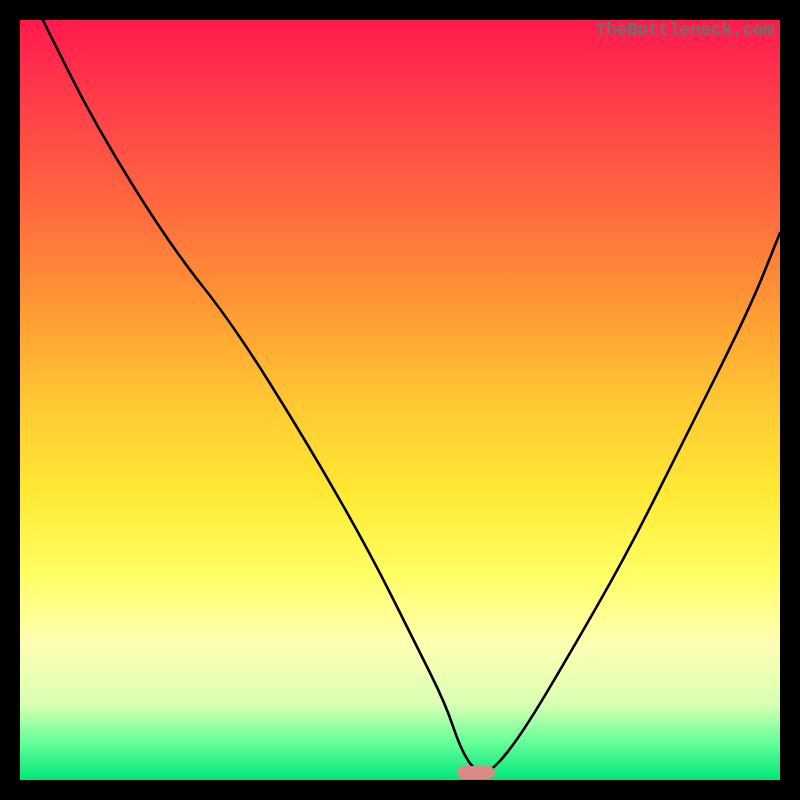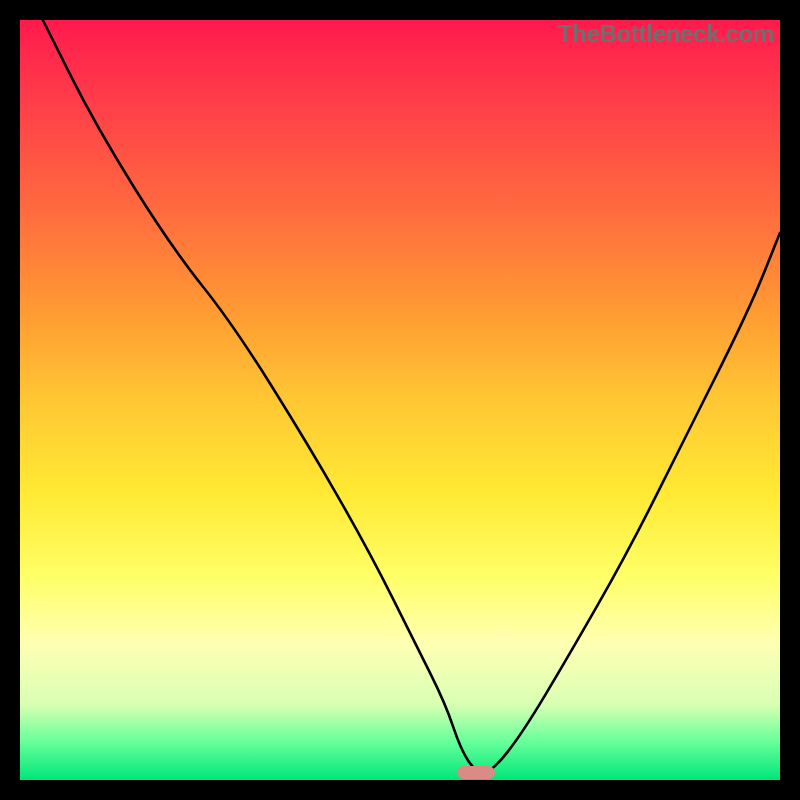--- a/index.html
+++ b/index.html
@@ -27,22 +27,22 @@
       #ffffb3 82%,
       #d9ffb3 90%,
       #66ff99 95%,
       #00e67a 100%
     );
   }
   .watermark {
     position: absolute;
     top: 0px;
     right: 6px;
-    font-family: Liberation Sans, sans-serif;
-    font-size: 24px;
+    font-family: Liberation Mono, monospace;
+    font-size: 18px;
     font-weight: bold;
     color: #6f6f6f;
     letter-spacing: -0.3px;
   }
   svg.curve {
     position: absolute;
     left: 0; top: 0;
     width: 760px;
     height: 760px;
   }

